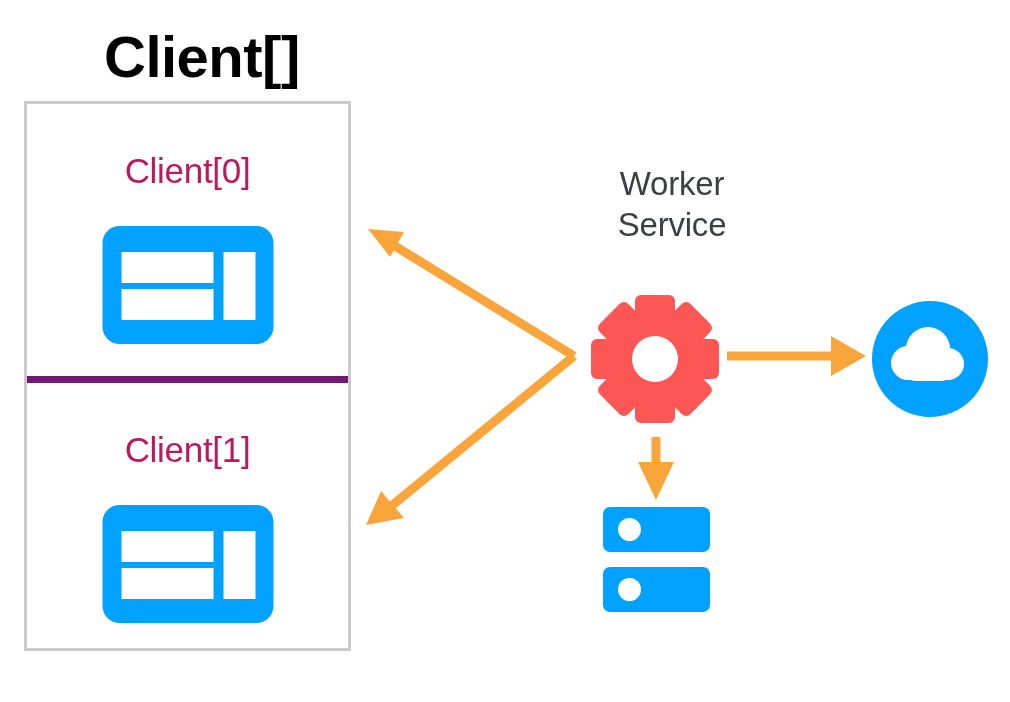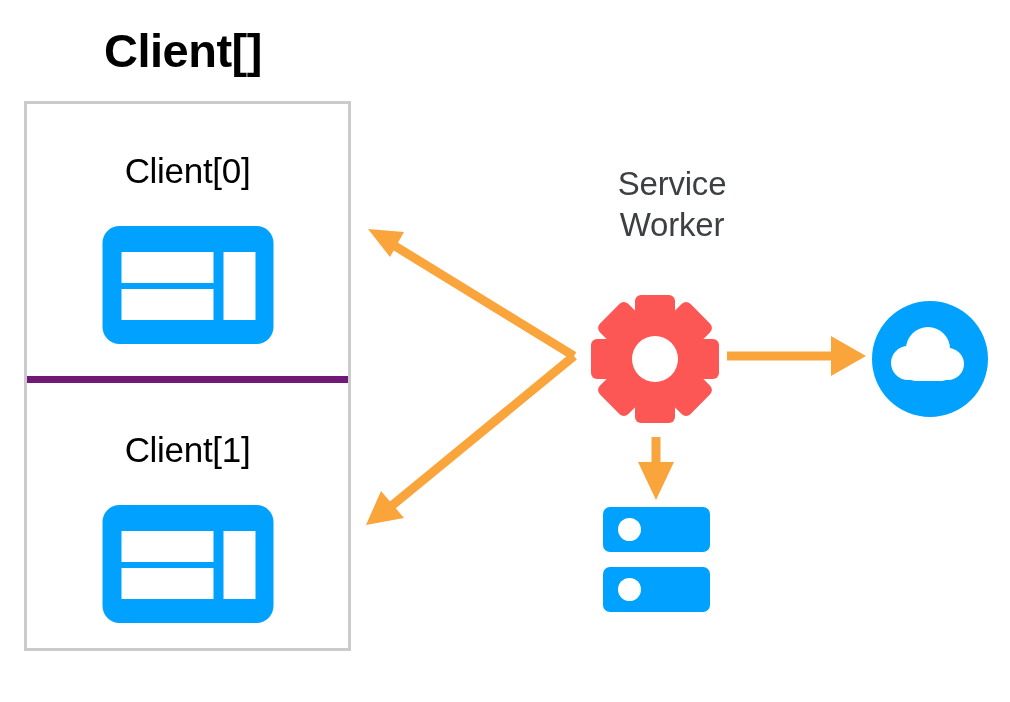--- a/index.html
+++ b/index.html
@@ -18,21 +18,21 @@
     height: 702px;
     background: #ffffff;
     overflow: hidden;
   }
 
   
   .array-title {
     position: absolute;
     left: 104px;
     top: 24px;
-    font-size: 47px;
+    font-size: 58px;
     font-weight: 600;
     letter-spacing: -0.5px;
     color: #000000;
     line-height: 1.15;
     white-space: nowrap;
   }
 
   
   .clients-container {
     position: absolute;
@@ -55,21 +55,21 @@
 
   .client-label {
     position: absolute;
     left: 0;
     right: 0;
     top: 48px;
     text-align: center;
     font-size: 35px;
     font-weight: 400;
     letter-spacing: -0.3px;
-    color: #000000;
+    color: #be185d;
     line-height: 1.1;
   }
 
   
   .window-icon {
     position: absolute;
     left: 50%;
     transform: translateX(-50%);
     top: 122px;
     width: 171px;
@@ -175,22 +175,22 @@
       <div class="window-icon">
         <div class="pane tl"></div>
         <div class="pane bl"></div>
         <div class="pane r"></div>
       </div>
     </div>
 
   </div>
 
   <div class="sw-label">
+    <div>Worker</div>
     <div>Service</div>
-    <div>Worker</div>
   </div>
 
   <svg id="art" viewBox="0 0 1010 702">
 
     <g>
       <line x1="574" y1="356" x2="390" y2="243" stroke="#f9a53c" stroke-width="9" stroke-linecap="butt"></line>
       <polygon points="368,229 404,232 390,257" fill="#f9a53c"></polygon>
     </g>
 
     <g>

